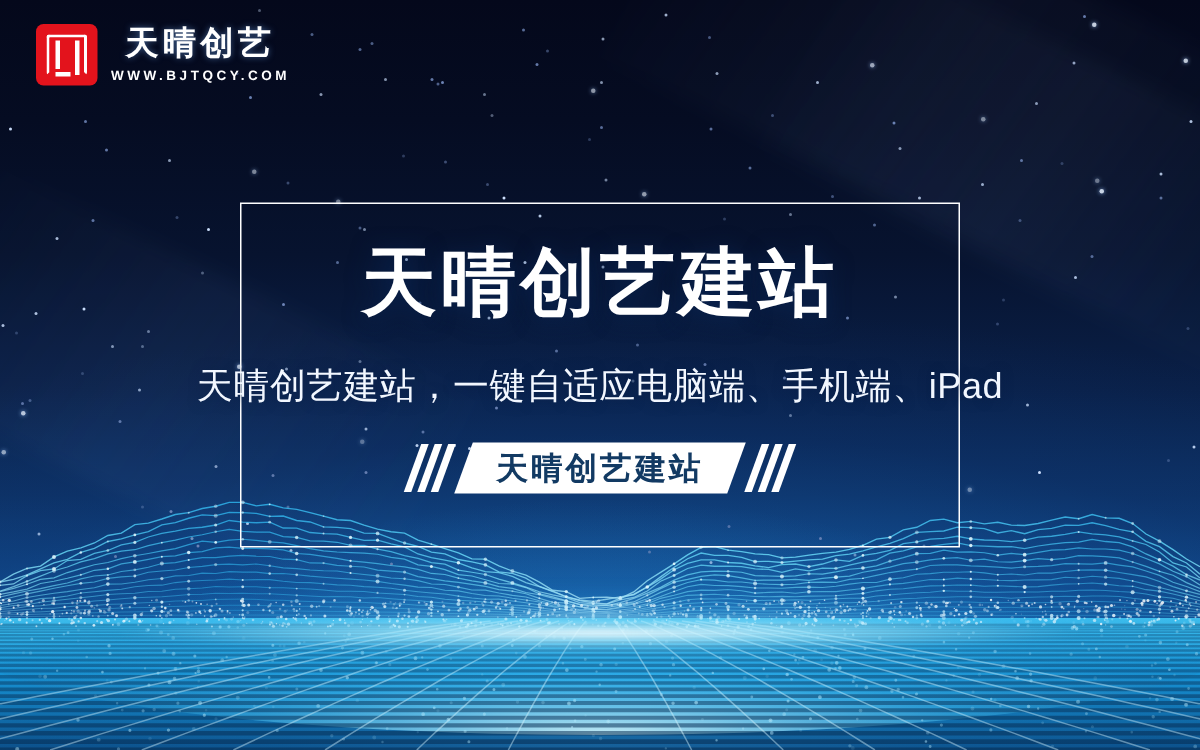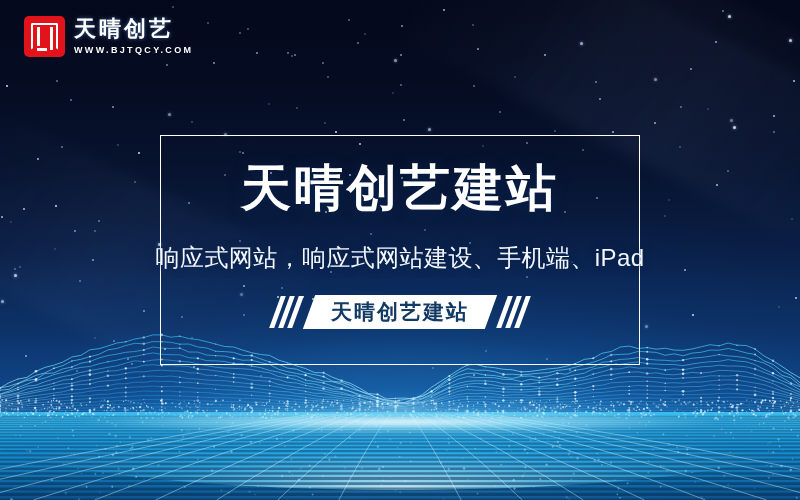--- a/index.html
+++ b/index.html
@@ -68,20 +68,21 @@
   .logo-mark .bar-r {
     position:absolute; right:12px; top:11px; width:2.6px; height:23px; background:#fff;
   }
   .logo-mark .foot {
     position:absolute; left:13px; bottom:6px; width:10px; height:2.6px; background:#fff;
   }
   .logo-text { display:flex; flex-direction:column; justify-content:center; }
   .logo-cn {
     color:#fff; font-size:22px; font-weight:700; letter-spacing:3px; line-height:1.12;
     text-shadow:0 0 4px rgba(120,180,255,.5);
+    text-align:center;
   }
   .logo-en {
     color:#ffffff; font-size:9px; font-weight:700; letter-spacing:2.35px;
     line-height:1.35; margin-top:2px;
   }
 
   
   .frame {
     position:absolute; left:160px; top:135px; width:480px; height:230px;
     border:1.6px solid #ffffff; z-index:18;
@@ -2089,21 +2090,21 @@
     <div class="logo-text">
       <div class="logo-cn">天晴创艺</div>
       <div class="logo-en">WWW.BJTQCY.COM</div>
     </div>
   </div>
 
   <div class="frame"></div>
 
   <div class="copy">
     <div class="headline">天晴创艺建站</div>
-    <div class="subline">响应式网站，响应式网站建设、手机端、iPad</div>
+    <div class="subline">天晴创艺建站，一键自适应电脑端、手机端、iPad</div>
 
     <div class="badge-wrap">
       <span class="slashes left">
           <i></i>
           <i></i>
           <i></i>
         </span>
       <span class="badge-plate">
         <span>天晴创艺建站</span>
       </span>

